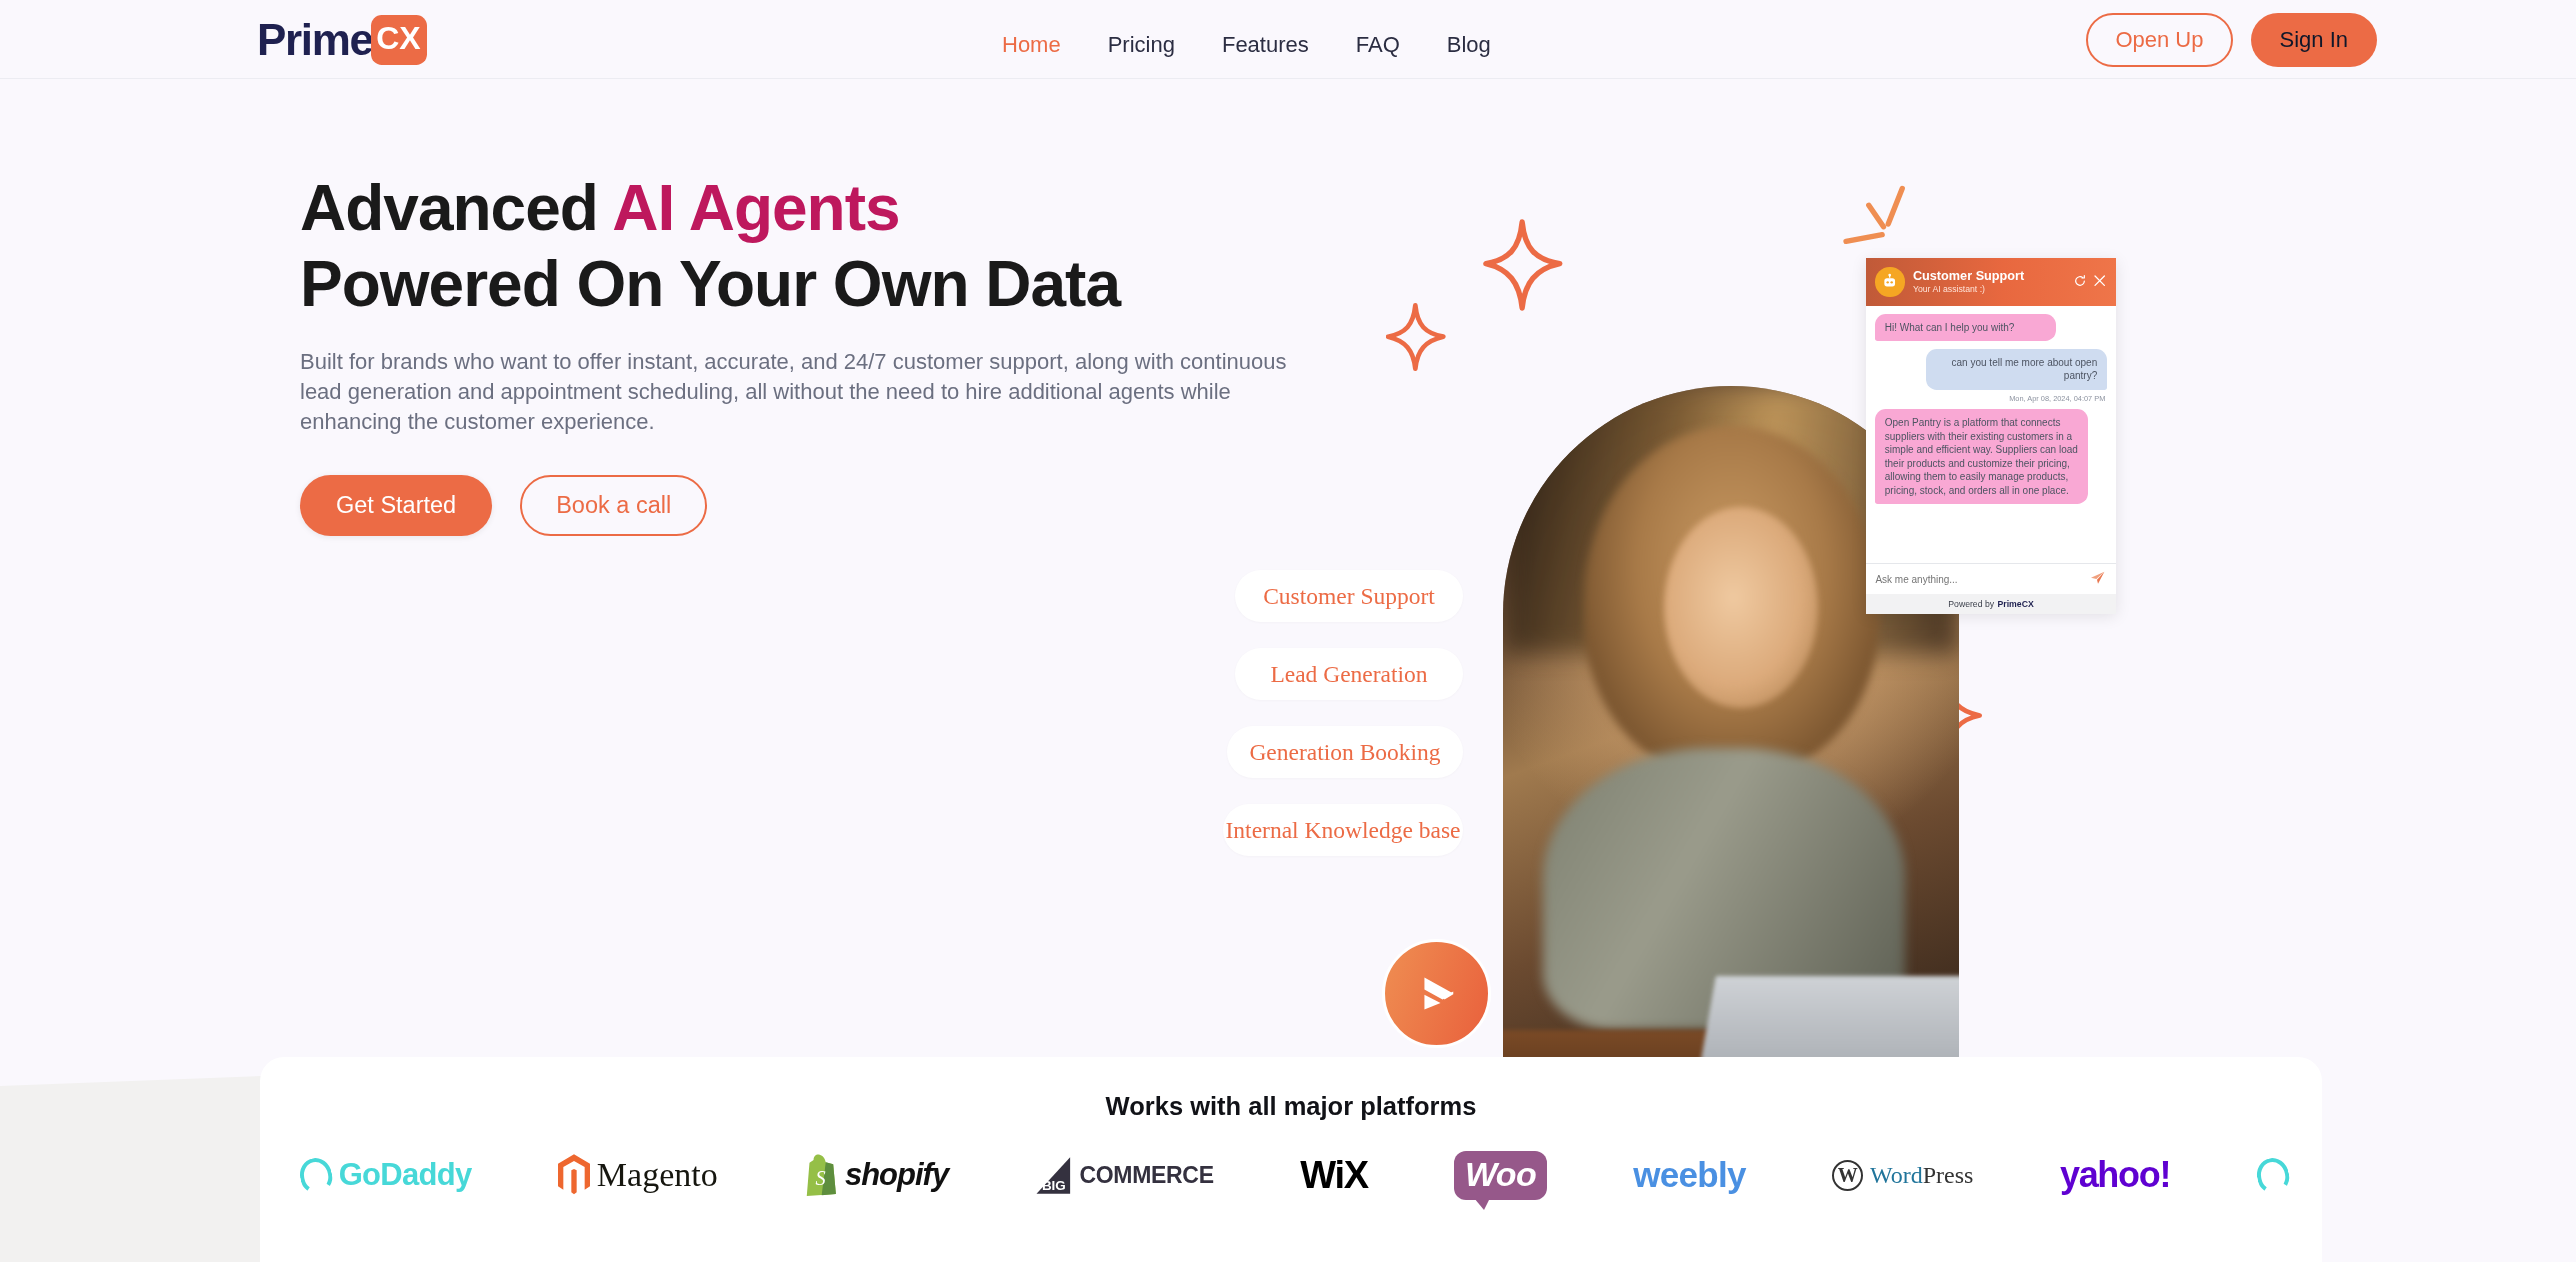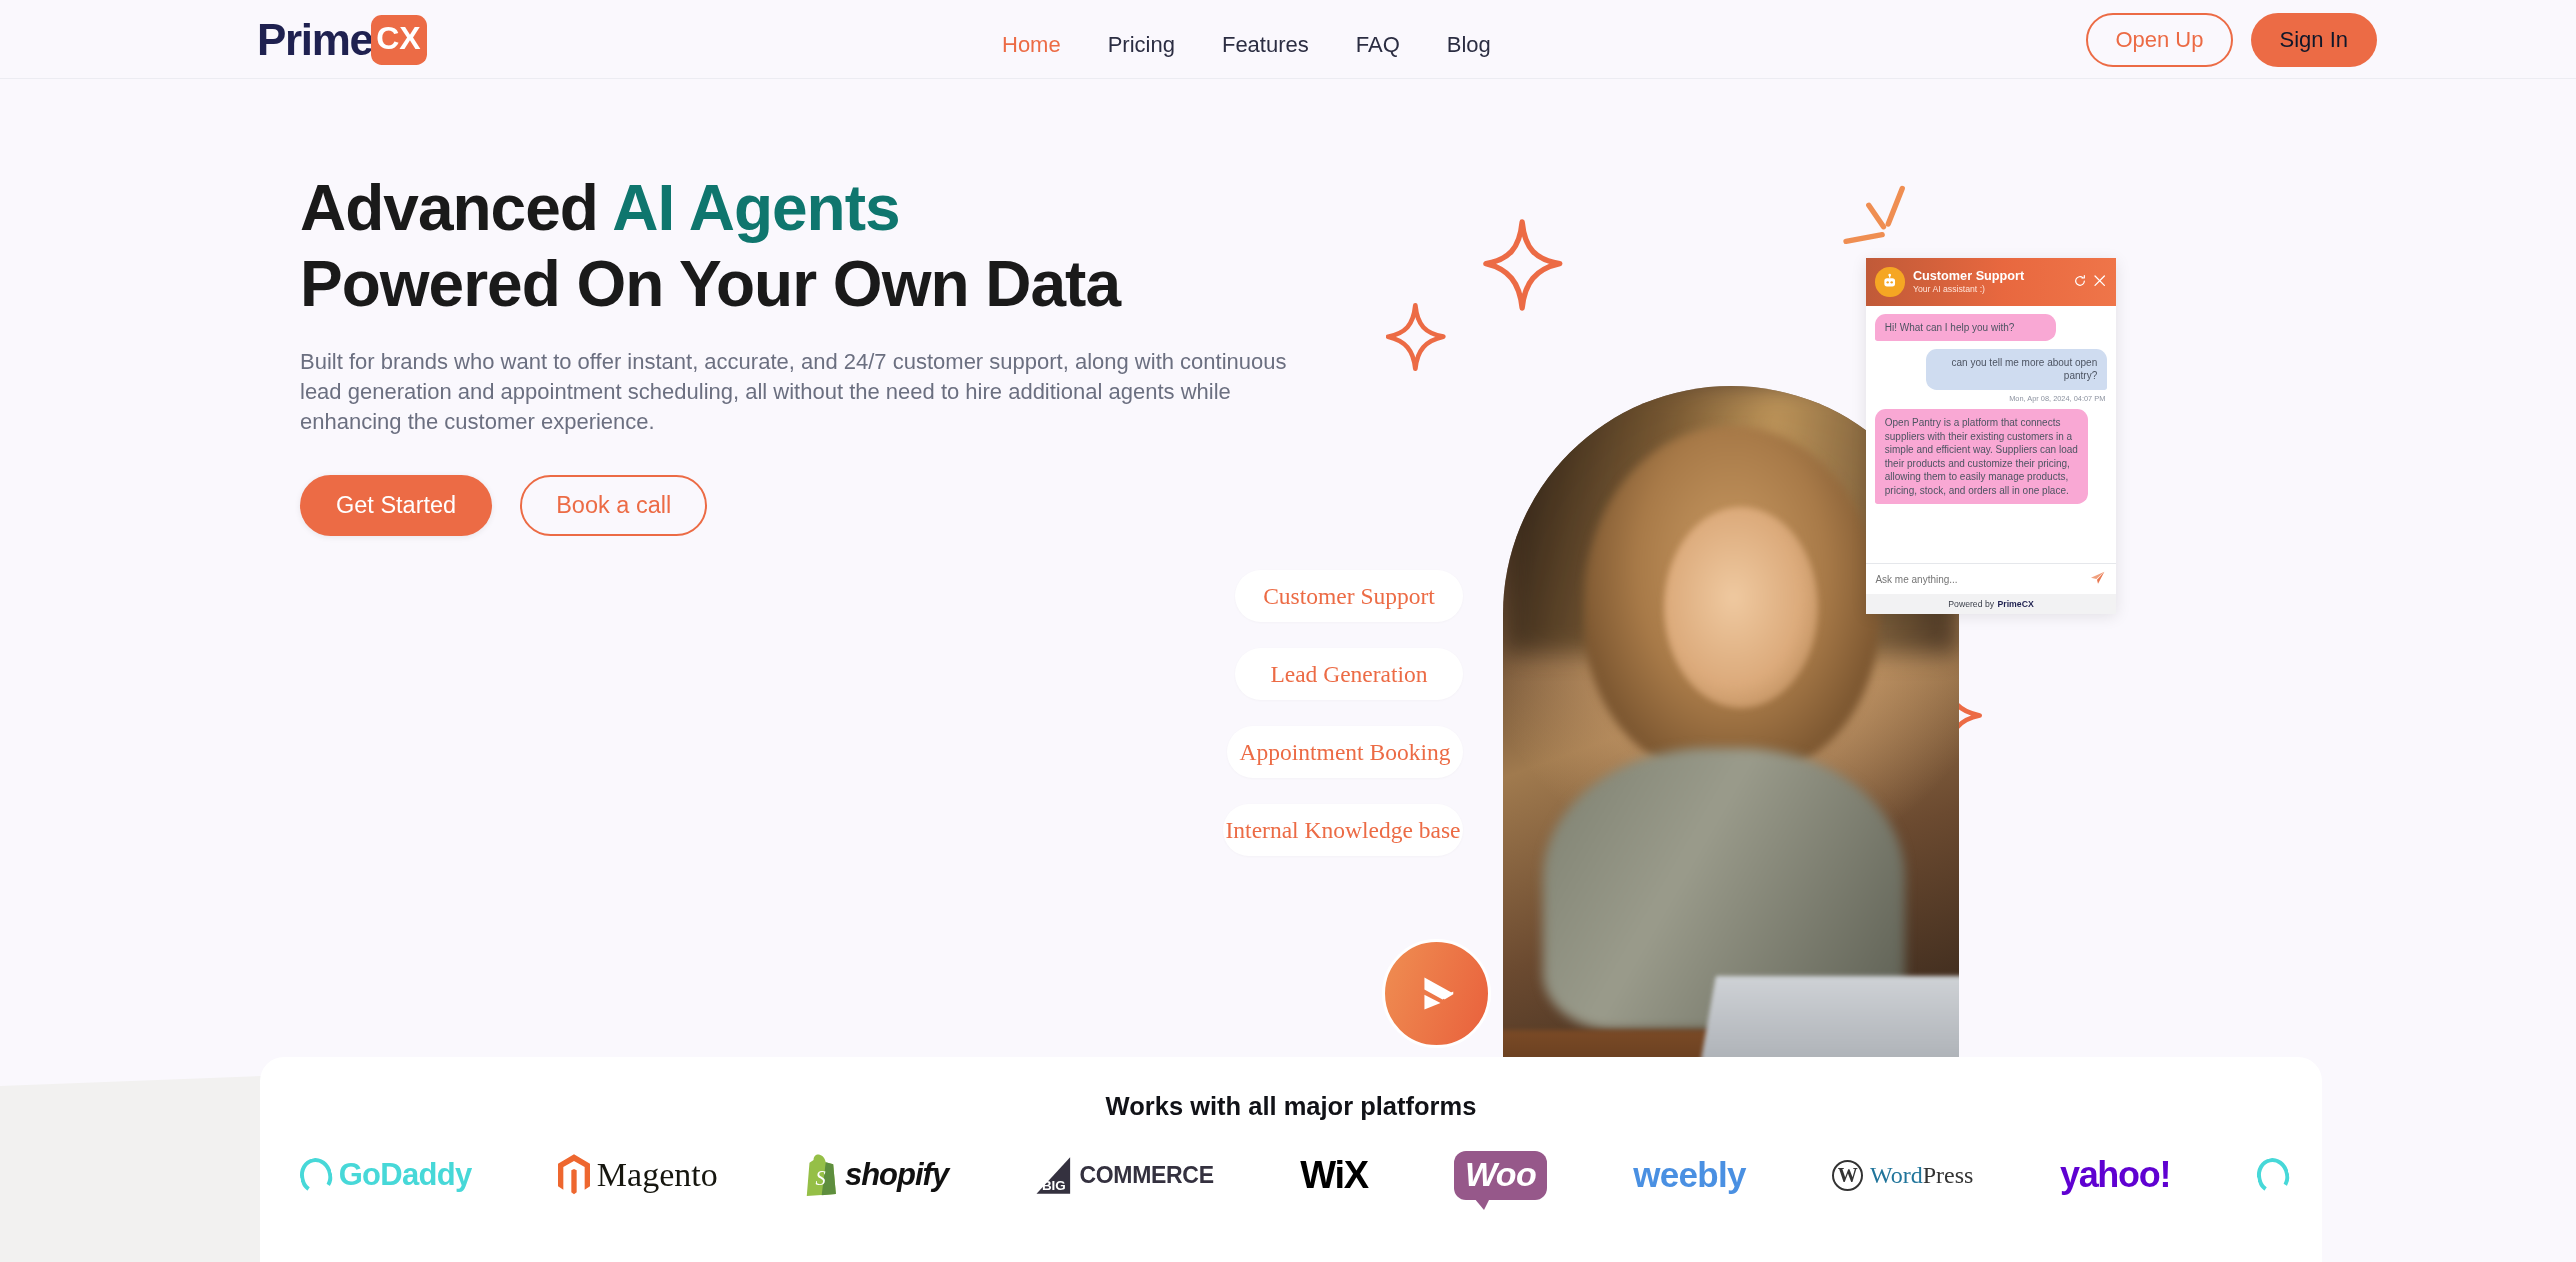--- a/index.html
+++ b/index.html
@@ -63,21 +63,21 @@
     transform-origin: left top;
     z-index: 1;
   }
 
   
   #hero-text { position: absolute; left: 300px; top: 171px; width: 1020px; z-index: 5; }
   #hero-heading {
     font-size: 64px; font-weight: bold; line-height: 1.18;
     color: #1a1a1a; letter-spacing: -1px;
   }
-  #hero-heading .accent { color: #0f766e; }
+  #hero-heading .accent { color: #be185d; }
   #hero-sub {
     margin-top: 25px; font-size: 22px; line-height: 1.37;
     color: #6b6f80; width: 993px;
   }
   #hero-cta { margin-top: 38px; display: flex; gap: 28px; }
   .btn-get-started {
     background: #ec6b45; color: #fff; border: none; border-radius: 40px;
     font-size: 23.5px; padding: 17px 36px; cursor: pointer;
     font-family: inherit; box-shadow: 0 1.3px 6.7px rgba(0,0,0,.08);
   }
@@ -335,21 +335,21 @@
     <div class="laptop"></div>
   </div>
 
   <div class="pill" style="left:-107px; top:402px; width:228px;">
     <span>Customer Support</span>
   </div>
   <div class="pill" style="left:-107px; top:480px; width:228px;">
     <span>Lead Generation</span>
   </div>
   <div class="pill" style="left:-115px; top:558px; width:236px;">
-    <span>Appointment Booking</span>
+    <span>Generation Booking</span>
   </div>
   <div class="pill" style="left:-119px; top:636px; width:240px;">
     <span>Internal  Knowledge base</span>
   </div>
 
   <div id="play-button">
     <svg width="51" height="51" viewBox="0 0 76 76">
       <path d="M20 14 L63 38 L47 47 L20 32 Z" fill="#ffffff"></path>
       <path d="M20 40 L44 52 L20 62 Z" fill="#ffffff"></path>
       <path d="M47 43 L63 35 L63 39 L50 47 Z" fill="#ffffff"></path>

